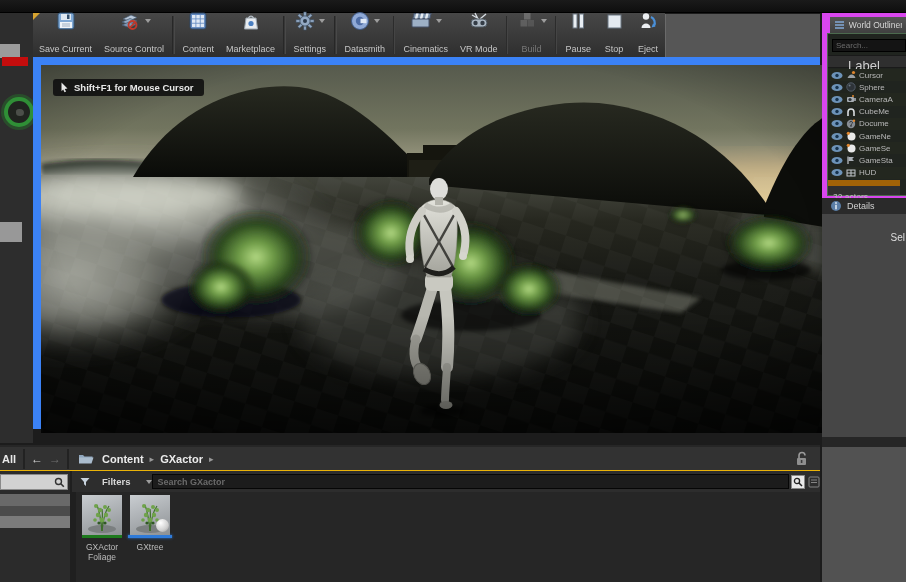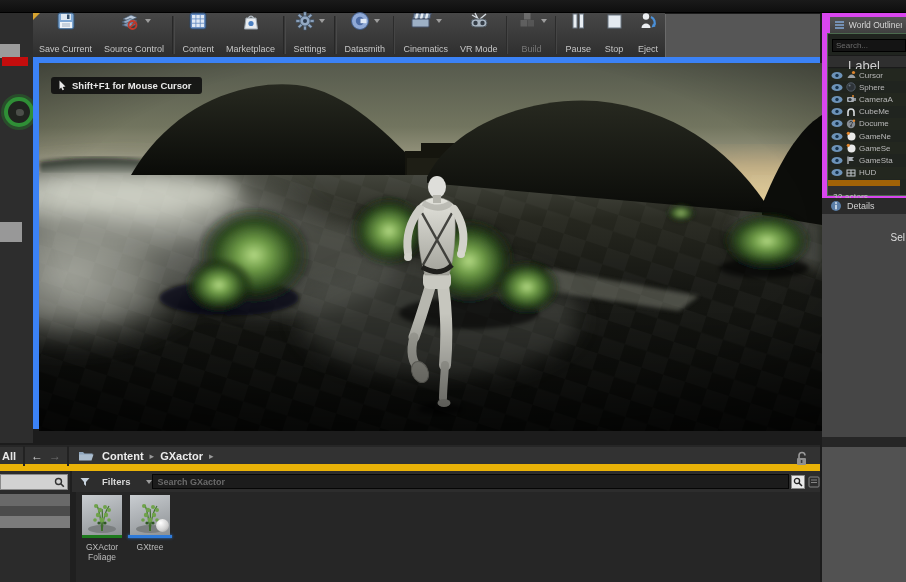--- a/index.html
+++ b/index.html
@@ -23,21 +23,21 @@
 
   
   .left-strip{position:absolute;left:0;top:13px;width:33px;height:430px;background:#2d2d2d;}
   .ls-tab1{position:absolute;left:0;top:31px;width:20px;height:14px;background:#9b9b9b;}
   .ls-red{position:absolute;left:2px;top:44px;width:26px;height:9px;background:#c40d0d;}
   .ls-green{position:absolute;left:4px;top:84px;width:30px;height:30px;border-radius:50%;border:4px solid #2f8f36;background:#20241f;box-shadow:0 0 0 3px rgba(38,104,42,.55);}
   .ls-green i{position:absolute;left:8px;top:8px;width:8px;height:7px;background:#4b4f49;border-radius:40% 60% 50% 50%;}
   .ls-tab2{position:absolute;left:0;top:209px;width:22px;height:20px;background:#989898;}
 
   
-  .viewport{position:absolute;left:33px;top:57px;width:787px;height:372px;border:6px solid #3b82f6;background:#000;}
+  .viewport{position:absolute;left:33px;top:57px;width:787px;height:372px;border:8px solid #3b82f6;background:#000;}
   .viewport svg.scene{position:absolute;left:0;top:0;width:783px;height:368px;display:block;}
   .vp-tooltip{position:absolute;left:12px;top:14px;height:17px;display:flex;align-items:center;gap:5px;background:rgba(16,16,16,.9);border-radius:3px;padding:0 10px 0 7px;}
   .vp-tooltip span{font-size:9.5px;font-weight:bold;color:#e9e9e9;white-space:nowrap;}
 
   
   .right-col{position:absolute;left:822px;top:13px;width:84px;height:569px;background:#d946ef;}
   .wo-tab{position:absolute;left:8px;top:4px;width:76px;height:16px;background:linear-gradient(#555,#404040);display:flex;align-items:center;gap:4px;padding:0 4px;}
   .wo-tab span{font-size:8.5px;color:#d6d6d6;white-space:nowrap;overflow:hidden;}
   .wo-panel{position:absolute;left:5px;top:20px;width:79px;height:163px;background:#20241f;border:1px solid #4c6a4e;border-right:none;}
   .wo-search{position:absolute;left:4px;top:5px;width:74px;height:13px;background:#141414;border:1px solid #000;color:#9c9c9c;font-size:8px;padding:0 3px;}
@@ -52,21 +52,21 @@
   .wo-foot span{font-size:8.5px;color:#bcbcbc;margin-left:5px;line-height:15px;}
   .dt-tab{position:absolute;left:0px;top:185px;width:84px;height:16px;background:#2a2a2a;display:flex;align-items:center;gap:5px;padding:0 0 0 8px;}
   .dt-tab span{font-size:9px;color:#d0d0d0;}
   .dt-body{position:absolute;left:0;top:201px;width:84px;height:223px;background:#464646;}
   .dt-body span{position:absolute;right:1px;top:18px;font-size:10px;color:#dedede;}
   .dt-dark{position:absolute;left:0;top:424px;width:84px;height:10px;background:#262626;}
   .br-grey{position:absolute;left:0;top:434px;width:84px;height:135px;background:#525252;}
 
   
   .cbrowser{position:absolute;left:0;top:445px;width:820px;height:137px;background:#262626;}
-  .cb-nav{position:absolute;left:0;top:2px;width:820px;height:24px;background:#323232;border-bottom:7px solid #eab308;display:flex;align-items:center;}
+  .cb-nav{position:absolute;left:0;top:2px;width:820px;height:24px;background:#323232;border-bottom:1px solid #eab308;display:flex;align-items:center;}
   .cb-all{font-size:11px;font-weight:bold;color:#e8e8e8;margin:0 4px 0 2px;}
   .cb-vsep{width:2px;height:20px;background:#222;margin:0 3px;}
   .cb-arrow{font-size:12px;color:#d2d2d2;margin:0 3px;cursor:default;}
   .cb-arrow.fwd{color:#6f6f6f;}
   .crumb{font-size:11px;font-weight:bold;color:#ececec;margin:0 6px;}
   .crumb-sep{font-size:9px;color:#9a9a9a;}
   .cb-lock{position:absolute;right:12px;top:4px;}
   .cb-filterrow{position:absolute;left:72px;top:26px;width:748px;height:21px;background:#2d2d2d;display:flex;align-items:center;}
   .filters-btn{display:flex;align-items:center;gap:12px;margin-left:8px;}
   .filters-btn span{font-size:9.5px;font-weight:bold;color:#d8d8d8;}

